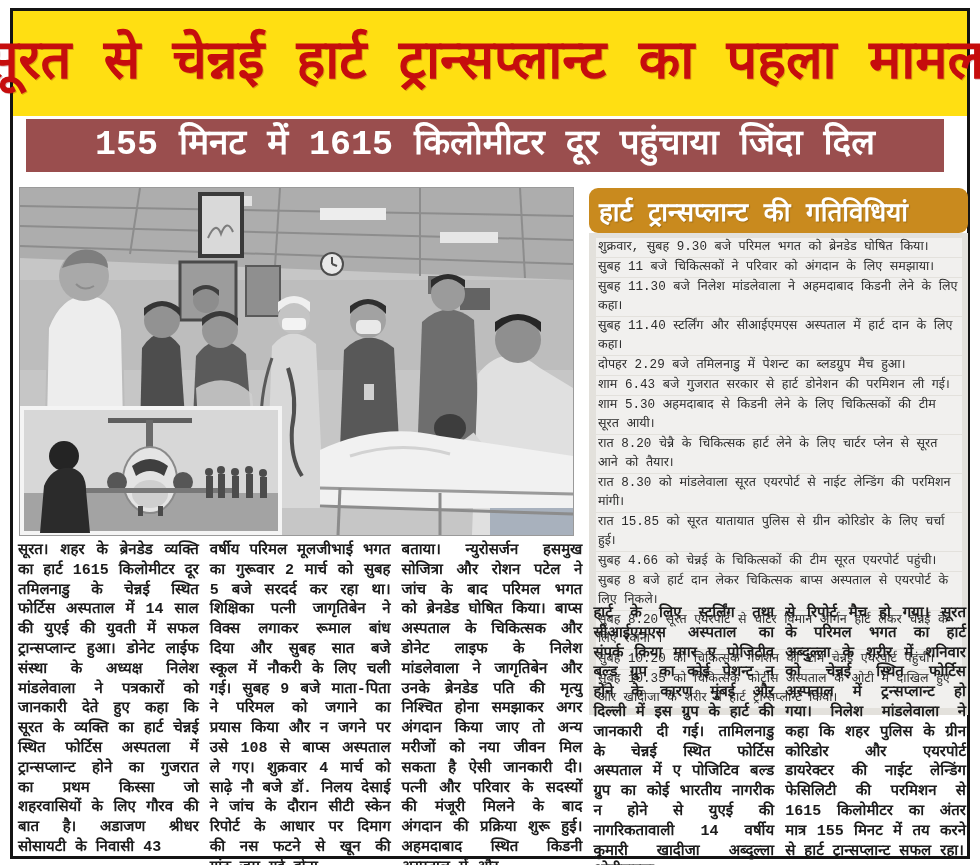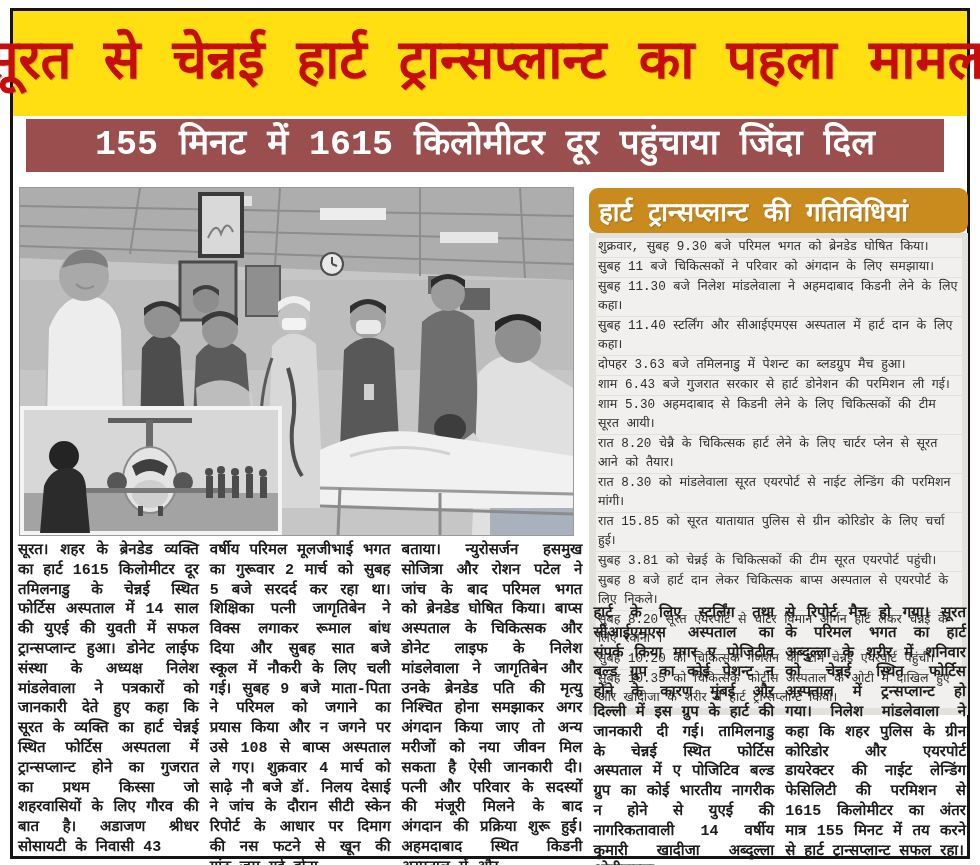--- a/index.html
+++ b/index.html
@@ -206,27 +206,27 @@
     </svg>
   </div>
 
   <div class="activities">
     <div class="act-header">हार्ट ट्रान्सप्लान्ट की गतिविधियां</div>
     <div class="act-panel">
         <div class="act-item">शुक्रवार, सुबह 9.30 बजे परिमल भगत को ब्रेनडेड घोषित किया।</div>
         <div class="act-item">सुबह 11 बजे चिकित्सकों ने परिवार को अंगदान के लिए समझाया।</div>
         <div class="act-item">सुबह 11.30 बजे निलेश मांडलेवाला ने अहमदाबाद किडनी लेने के लिए कहा।</div>
         <div class="act-item">सुबह 11.40 स्टर्लिंग और सीआईएमएस अस्पताल में हार्ट दान के लिए कहा।</div>
-        <div class="act-item">दोपहर 3.63 बजे तमिलनाडु में पेशन्ट का ब्लडग्रुप मैच हुआ।</div>
+        <div class="act-item">दोपहर 2.29 बजे तमिलनाडु में पेशन्ट का ब्लडग्रुप मैच हुआ।</div>
         <div class="act-item">शाम 6.43 बजे गुजरात सरकार से हार्ट डोनेशन की परमिशन ली गई।</div>
         <div class="act-item">शाम 5.30 अहमदाबाद से किडनी लेने के लिए चिकित्सकों की टीम सूरत आयी।</div>
         <div class="act-item">रात 8.20 चेन्नै के चिकित्सक हार्ट लेने के लिए चार्टर प्लेन से सूरत आने को तैयार।</div>
         <div class="act-item">रात 8.30 को मांडलेवाला सूरत एयरपोर्ट से नाईट लेन्डिंग की परमिशन मांगी।</div>
         <div class="act-item">रात 15.85 को सूरत यातायात पुलिस से ग्रीन कोरिडोर के लिए चर्चा हुई।</div>
-        <div class="act-item">सुबह 3.81 को चेन्नई के चिकित्सकों की टीम सूरत एयरपोर्ट पहुंची।</div>
+        <div class="act-item">सुबह 4.66 को चेन्नई के चिकित्सकों की टीम सूरत एयरपोर्ट पहुंची।</div>
         <div class="act-item">सुबह 8 बजे हार्ट दान लेकर चिकित्सक बाप्स अस्पताल से एयरपोर्ट के लिए निकले।</div>
         <div class="act-item">सुबह 8.20 सूरत एयरपोर्ट से चार्टर विमान ओर्गन हार्ट लेकर चेन्नई के लिए रवाना ।</div>
         <div class="act-item">सुबह 10.20 को चिकित्सक गणेशन की टीम चेन्नई एयरपोर्ट पहुंची।</div>
         <div class="act-item">सुबह 10.35 को चिकित्सक फोर्टीस अस्पताल के ओटी में दाखिल हुए और खादीजा के शरीर में हार्ट ट्रान्सप्लान्ट किया।</div>
       </div>
   </div>
 
   <div class="body-cols">
     <p class="body-col">सूरत। शहर के ब्रेनडेड व्यक्ति का हार्ट 1615 किलोमीटर दूर तमिलनाडु के चेन्नई स्थित फोर्टिस अस्पताल में 14 साल की युएई की युवती में सफल ट्रान्सप्लान्ट हुआ। डोनेट लाईफ संस्था के अध्यक्ष निलेश मांडलेवाला ने पत्रकारों को जानकारी देते हुए कहा कि सूरत के व्यक्ति का हार्ट चेन्नई स्थित फोर्टिस अस्पतला में ट्रान्सप्लान्ट होने का गुजरात का प्रथम किस्सा जो शहरवासियों के लिए गौरव की बात है। अडाजण श्रीधर सोसायटी के निवासी 43</p>
     <p class="body-col">वर्षीय परिमल मूलजीभाई भगत का गुरूवार 2 मार्च को सुबह 5 बजे सरदर्द कर रहा था। शिक्षिका पत्नी जागृतिबेन ने विक्स लगाकर रूमाल बांध दिया और सुबह सात बजे स्कूल में नौकरी के लिए चली गई। सुबह 9 बजे माता-पिता ने परिमल को जगाने का प्रयास किया और न जगने पर उसे 108 से बाप्स अस्पताल ले गए। शुक्रवार 4 मार्च को साढ़े नौ बजे डॉ. निलय देसाई ने जांच के दौरान सीटी स्केन रिपोर्ट के आधार पर दिमाग की नस फटने से खून की गांठ जम गई होना</p>

